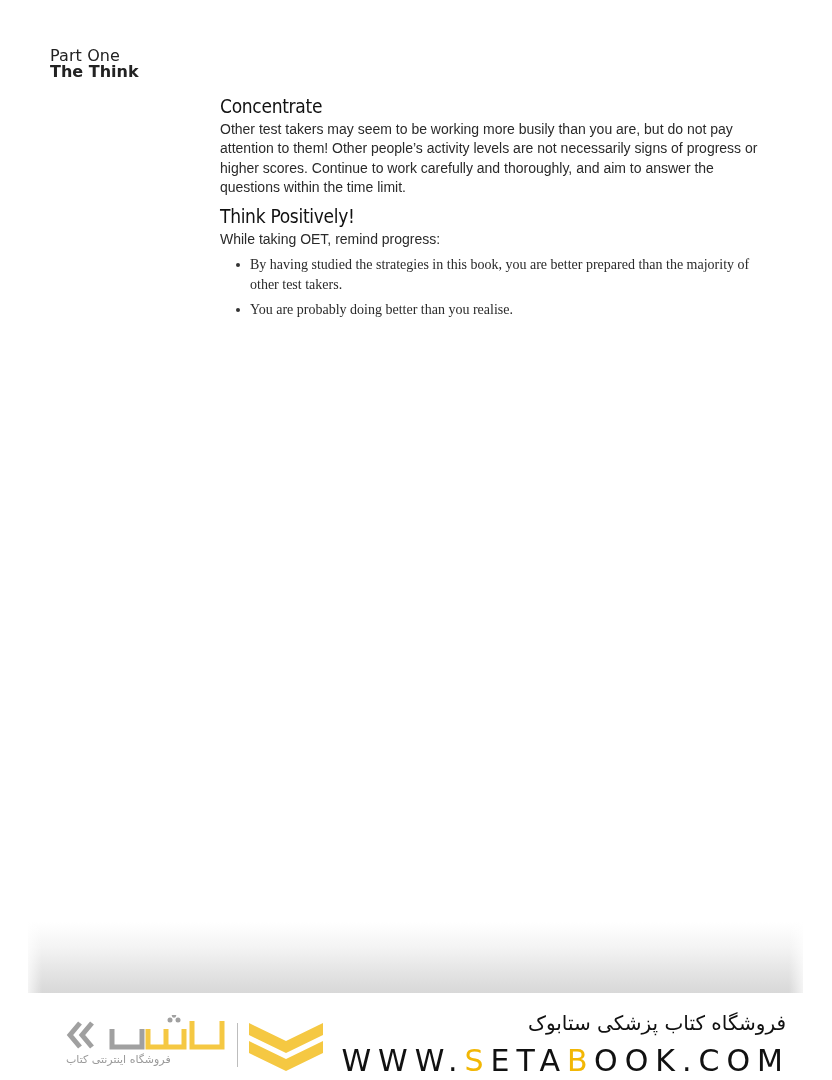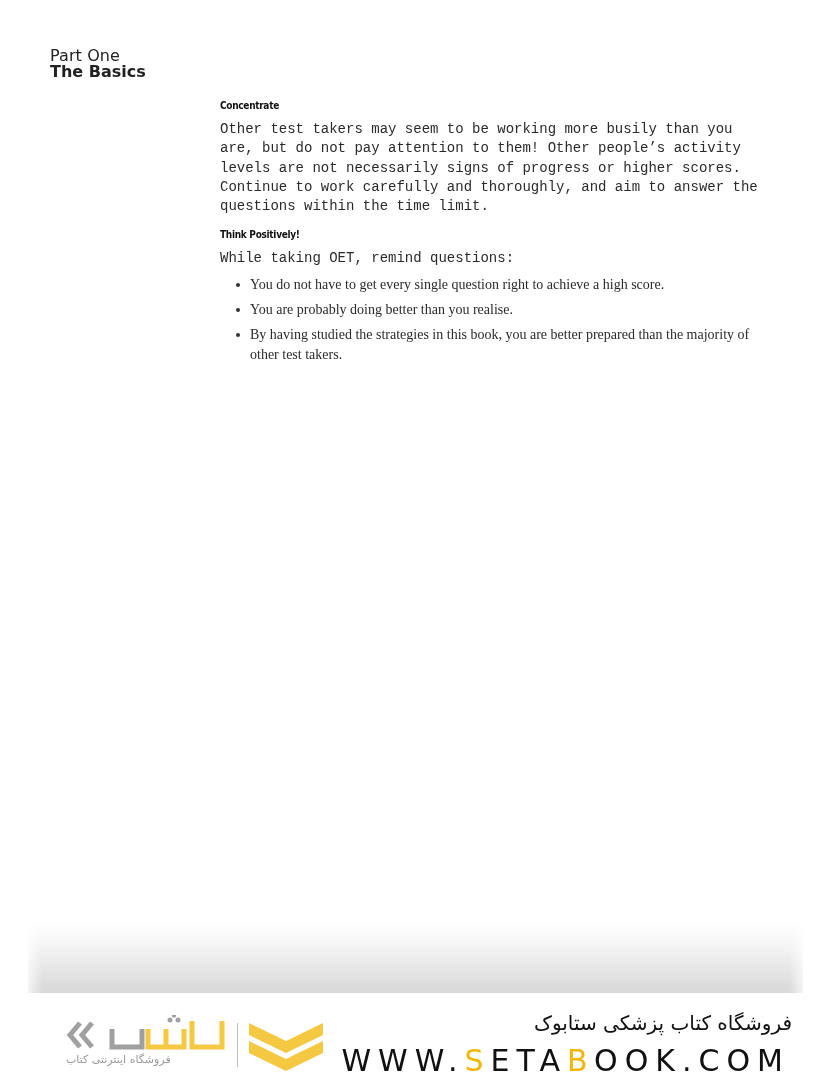--- a/index.html
+++ b/index.html
@@ -11,25 +11,25 @@
       position: absolute; left: 50px; top: 48px;
       font-family: "DejaVu Sans", sans-serif; font-size: 16px; line-height: 16px; color: #222;
     }
     .running-head .part { font-weight: normal; letter-spacing: 0.1px; }
     .running-head .section { font-weight: bold; }
     .content {
       position: absolute; left: 220px; top: 97px; width: 540px;
     }
     .heading {
       font-family: "DejaVu Sans Condensed", "DejaVu Sans", sans-serif;
-      font-weight: bold; font-size: 10px; line-height: 18px; margin: 0 0 5px 0; color: #111;
+      font-weight: normal; font-size: 19px; line-height: 18px; margin: 0 0 5px 0; color: #111;
       letter-spacing: -0.3px;
     }
     .para {
-      font-family: Liberation Mono, monospace; font-size: 14px; line-height: 19.3px; margin: 0 0 6px 0; color: #2a2a2a;
+      font-family: Liberation Sans, sans-serif; font-size: 14px; line-height: 19.3px; margin: 0 0 6px 0; color: #2a2a2a;
     }
     .h2 { margin-top: 10px; }
     ul.bullets {
       list-style: none; margin: 4px 0 0 0; padding: 0 0 0 12px;
     }
     ul.bullets li {
       position: relative; padding-left: 18px; margin-bottom: 6px;
       font-family: "Liberation Serif", serif; font-size: 14px; line-height: 19.3px; color: #2a2a2a;
     }
     ul.bullets li .dot {
@@ -51,47 +51,46 @@
     .logo-text-group { position: absolute; left: 0; top: 0; width: 160px; height: 58px; }
     .logo-arrows { position: absolute; left: 0; top: 8px; }
     .logo-word { position: absolute; left: 42px; top: 2px; }
     .logo-tagline {
       position: absolute; left: 0; top: 40px; width: 160px; text-align: left;
       font-family: "DejaVu Sans", sans-serif; font-size: 11px; color: #9a9a9a; direction: rtl;
     }
     .logo-divider { position: absolute; left: 171px; top: 10px; width: 1px; height: 44px; background: #bdbdbd; }
     .logo-chevron { position: absolute; left: 183px; top: 4px; }
     .shop-name {
-      position: absolute; right: 40px; top: 18px;
+      position: absolute; right: 46px; top: 18px;
       font-family: "DejaVu Sans", sans-serif; font-size: 20px; color: #111; direction: rtl;
     }
     .url {
       position: absolute; right: 42px; top: 50px;
       font-family: "DejaVu Sans", sans-serif; font-size: 30px; letter-spacing: 7px; color: #111;
     }
     .url .hl { color: #f2b705; }
   </style>
 </head>
 <body>
 
 <div class="running-head">
   <div class="part">Part One</div>
-  <div class="section">The Basics</div>
+  <div class="section">The Think</div>
 </div>
 
 <div class="content">
   <h3 class="heading">Concentrate</h3>
   <p class="para">Other test takers may seem to be working more busily than you are, but do not pay attention to them! Other people’s activity levels are not necessarily signs of progress or higher scores. Continue to work carefully and thoroughly, and aim to answer the questions within the time limit.</p>
 
   <h3 class="heading h2">Think Positively!</h3>
-  <p class="para">While taking OET, remind questions:</p>
+  <p class="para">While taking OET, remind progress:</p>
   <ul class="bullets">
-    <li><span class="dot"></span><span>You do not have to get every single question right to achieve a high score.</span></li>
+    <li><span class="dot"></span><span>By having studied the strategies in this book, you are better prepared than the majority of other test takers.</span></li>
     <li><span class="dot"></span><span>You are probably doing better than you realise.</span></li>
-    <li><span class="dot"></span><span>By having studied the strategies in this book, you are better prepared than the majority of other test takers.</span></li>
   </ul>
 </div>
 
 <div class="shadow-band"></div>
 
 <div class="footer">
   <div class="logo-wrap">
     <div class="logo-text-group">
       <svg class="logo-arrows" width="40" height="28" viewBox="0 0 40 28">
         <polyline points="14,2 4,14 14,26" fill="none" stroke="#a0a0a0" stroke-width="5"></polyline>

